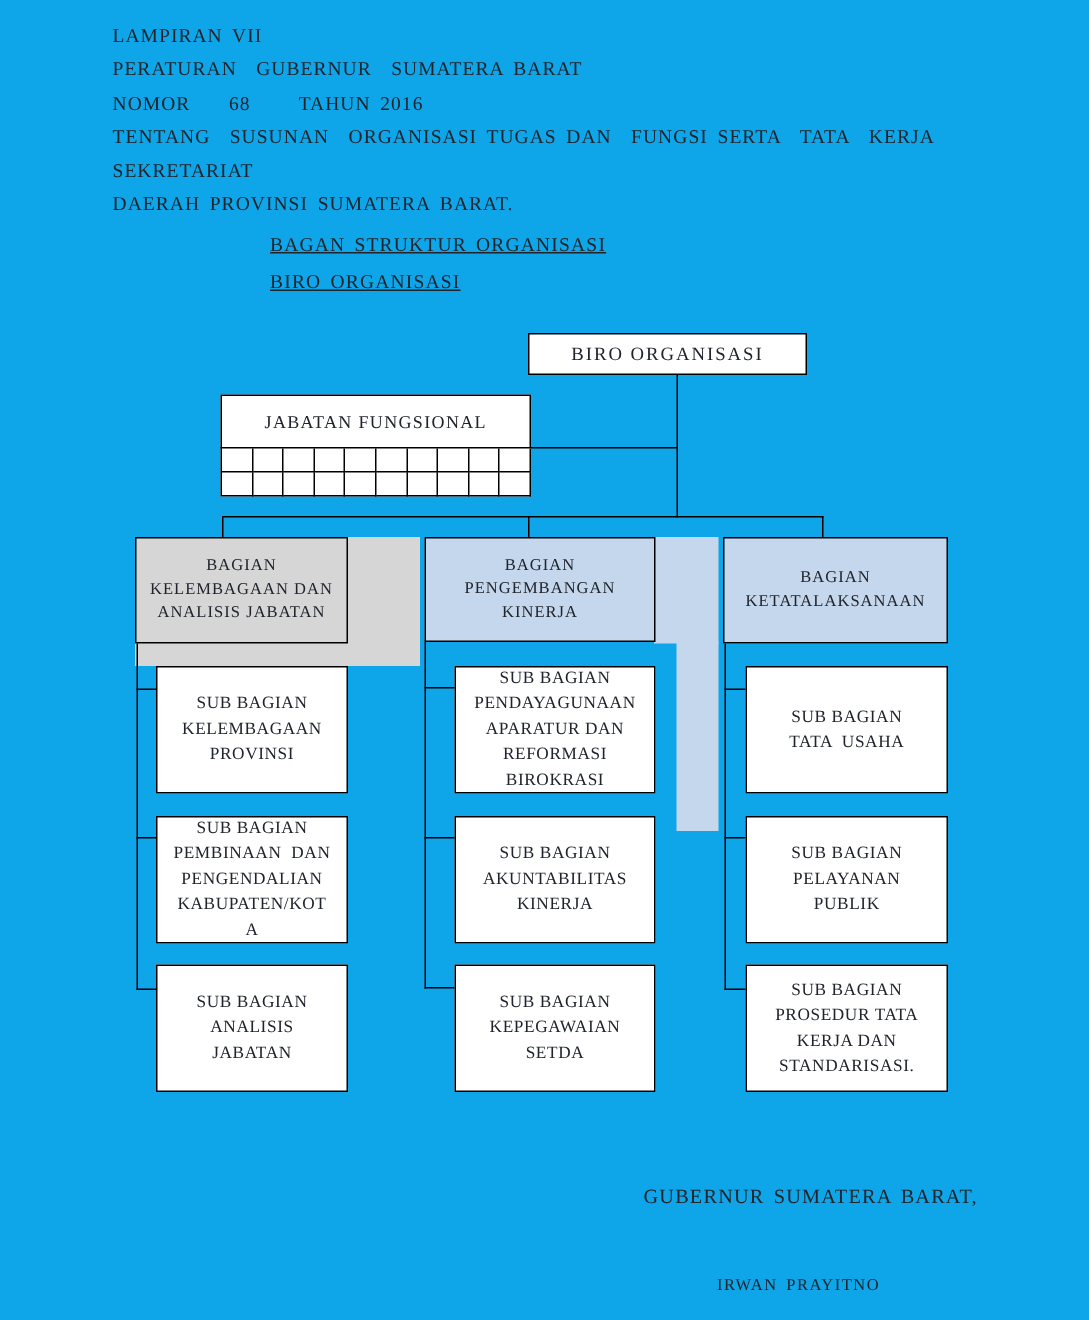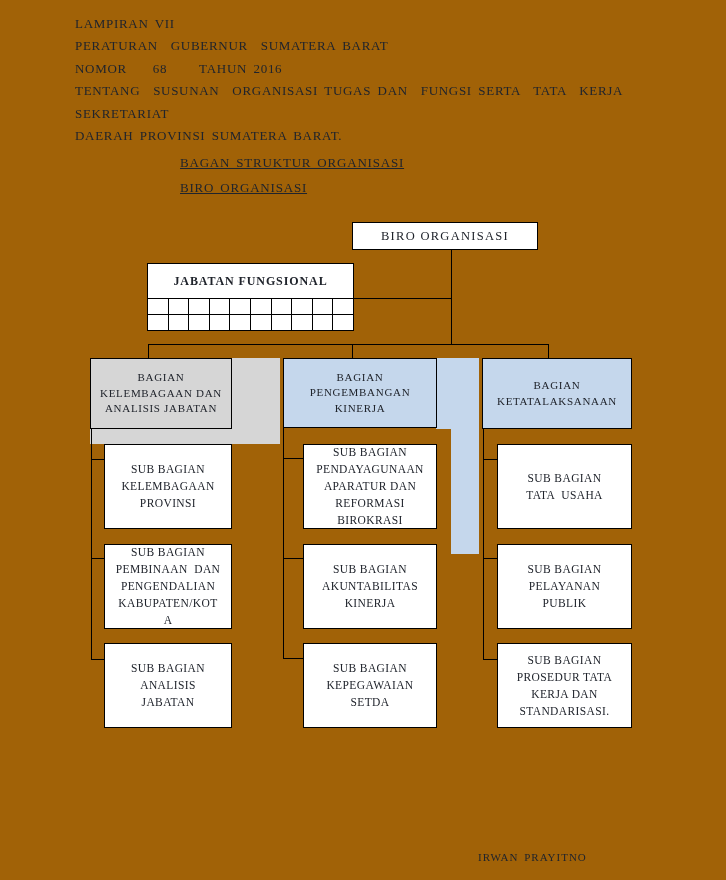--- a/index.html
+++ b/index.html
@@ -1,38 +1,38 @@
 <!DOCTYPE html>
 <html><head>
 <meta charset="utf-8">
 <style>
   html,body{margin:0;padding:0;background:#fff;}
   .page{
-    position:relative;width:726px;height:880px;background:#a16207;overflow:hidden;
+    position:relative;width:726px;height:880px;background:#0ea5e9;overflow:hidden;
     font-family:"Liberation Serif","DejaVu Serif",serif;color:#20242c;
   }
   .abs{position:absolute;}
   .ml{white-space:pre-wrap;}
   .hline,.vline{position:absolute;background:#000;z-index:1;}
   .band{position:absolute;z-index:0;}
   .obox{
     position:absolute;z-index:2;border:1px solid #000;box-sizing:border-box;
     display:flex;flex-direction:column;align-items:center;justify-content:center;
     text-align:center;background:#ffffff;
   }
   .header-block{
     left:75px;top:13px;width:580px;font-size:13px;line-height:22.4px;
     letter-spacing:0.7px;word-spacing:2.5px;
   }
   .title-block{
     left:180px;top:150px;width:400px;text-align:left;font-size:13px;
     line-height:25px;letter-spacing:0.8px;word-spacing:2px;text-decoration:underline;
   }
   .biro-box{left:352px;top:222px;width:186px;height:28px;font-size:12.5px;letter-spacing:1.3px;}
-  .jabatan-box{left:147px;top:263px;width:207px;height:36px;font-size:12px;letter-spacing:0.9px;font-weight:bold;}
+  .jabatan-box{left:147px;top:263px;width:207px;height:36px;font-size:12px;letter-spacing:0.9px;}
   .jabatan-grid{
     position:absolute;z-index:2;left:147px;top:298px;width:207px;height:33px;
     box-sizing:border-box;border-top:1px solid #000;border-left:1px solid #000;
     display:grid;grid-template-columns:repeat(10,1fr);grid-template-rows:1fr 1fr;
     background:#fff;
   }
   .jabatan-grid>div{border-right:1px solid #000;border-bottom:1px solid #000;}
   .division{font-size:11px;line-height:15.5px;letter-spacing:0.7px;}
   .div-gray{background:#d6d6d6;}
   .div-blue{background:#c5d7ec;}
@@ -172,15 +172,16 @@
 PELAYANAN
 PUBLIK</span>
   </div>
   <div class="obox subbox" style="left:497px;top:643px;width:135px;height:85px;">
     <span class="ml">SUB BAGIAN
 PROSEDUR TATA
 KERJA DAN
 STANDARISASI.</span>
   </div>
 
+  <div class="abs sig-title">GUBERNUR SUMATERA BARAT,</div>
   <div class="abs sig-name">IRWAN PRAYITNO</div>
 
 </div>
 
 </body></html>

